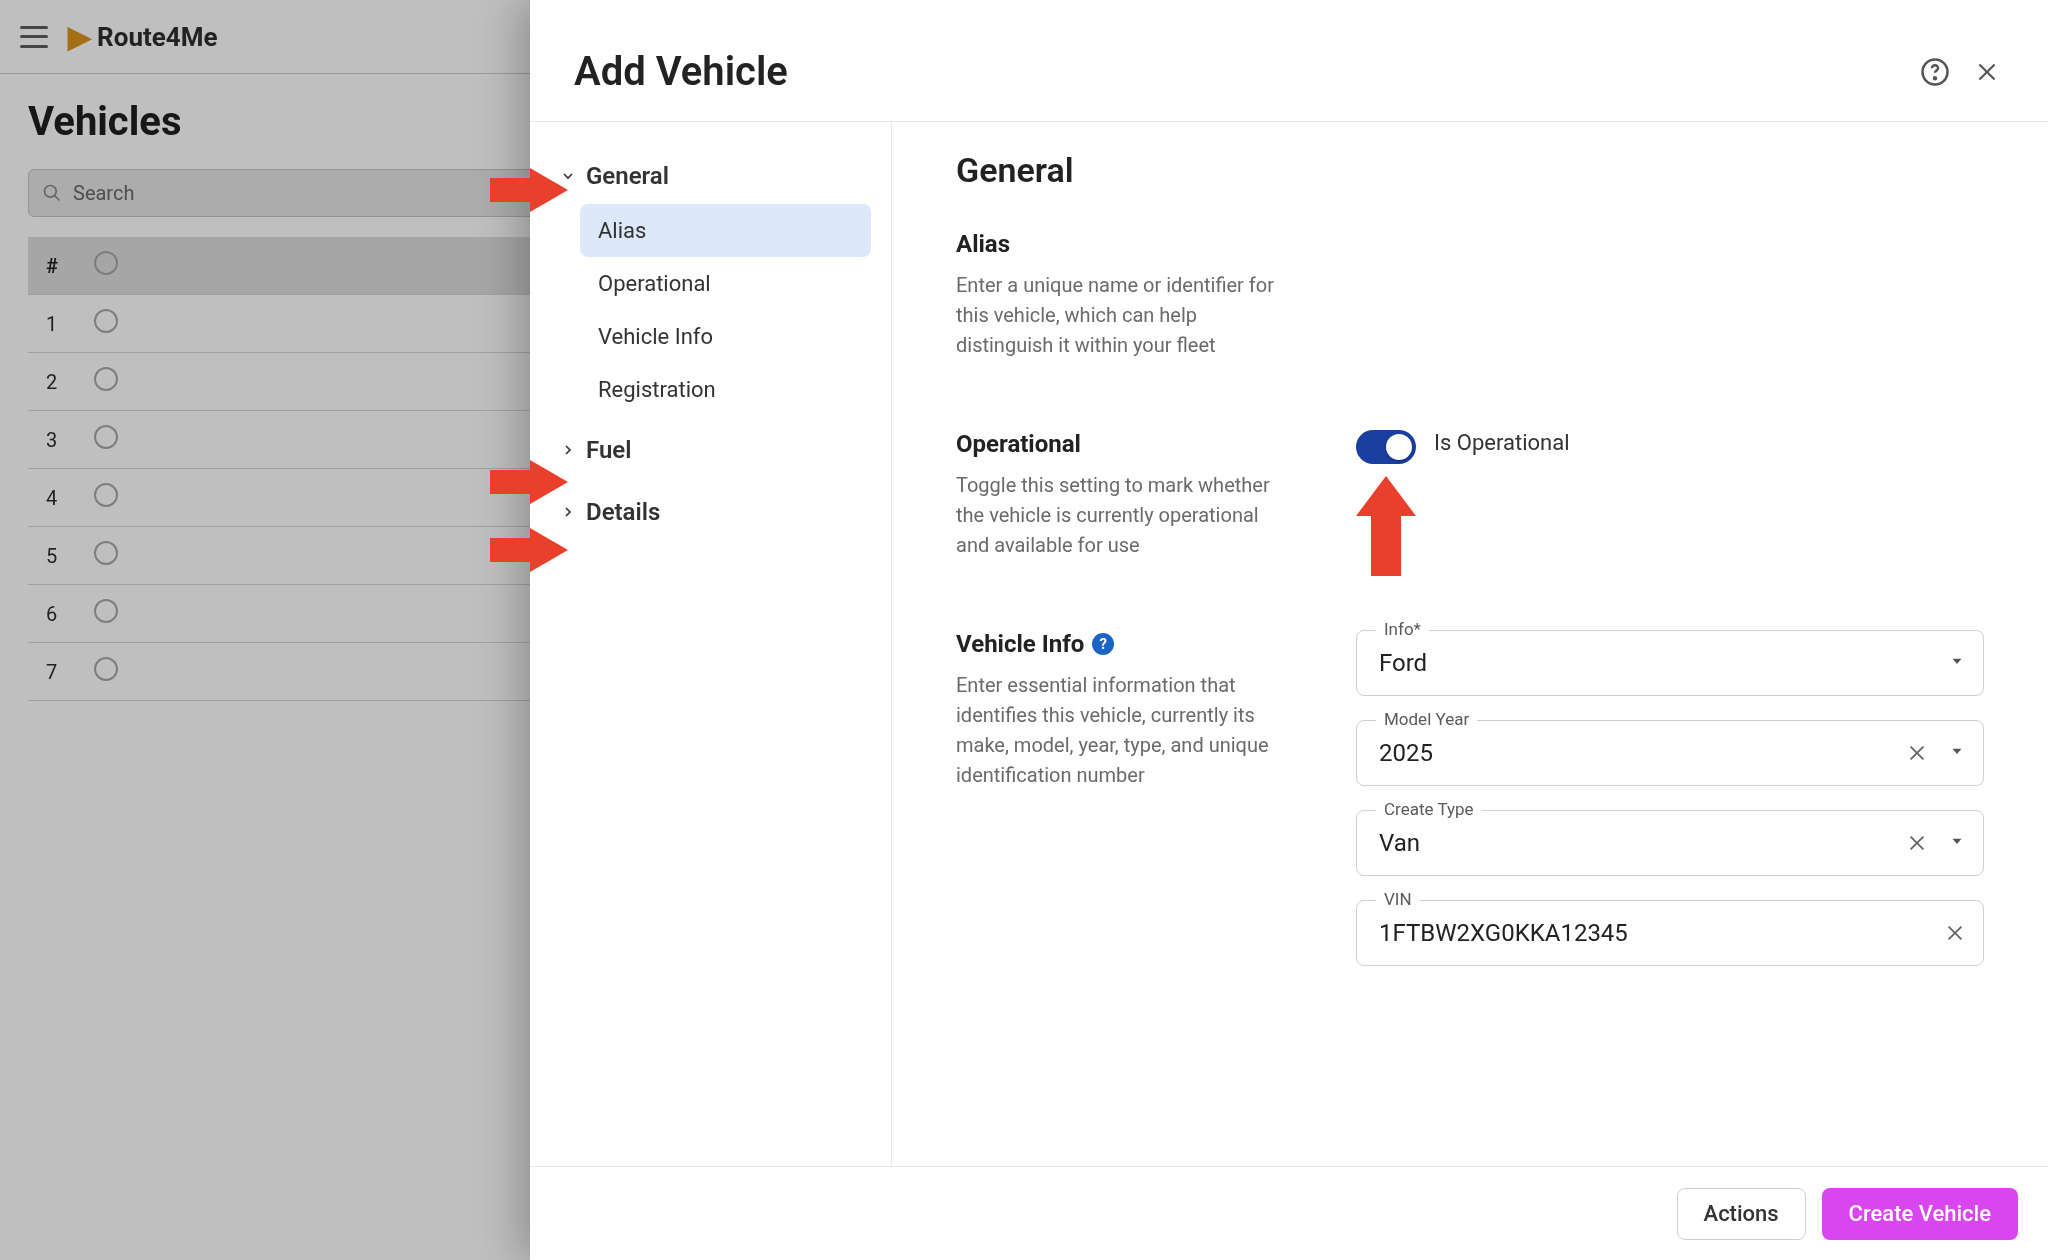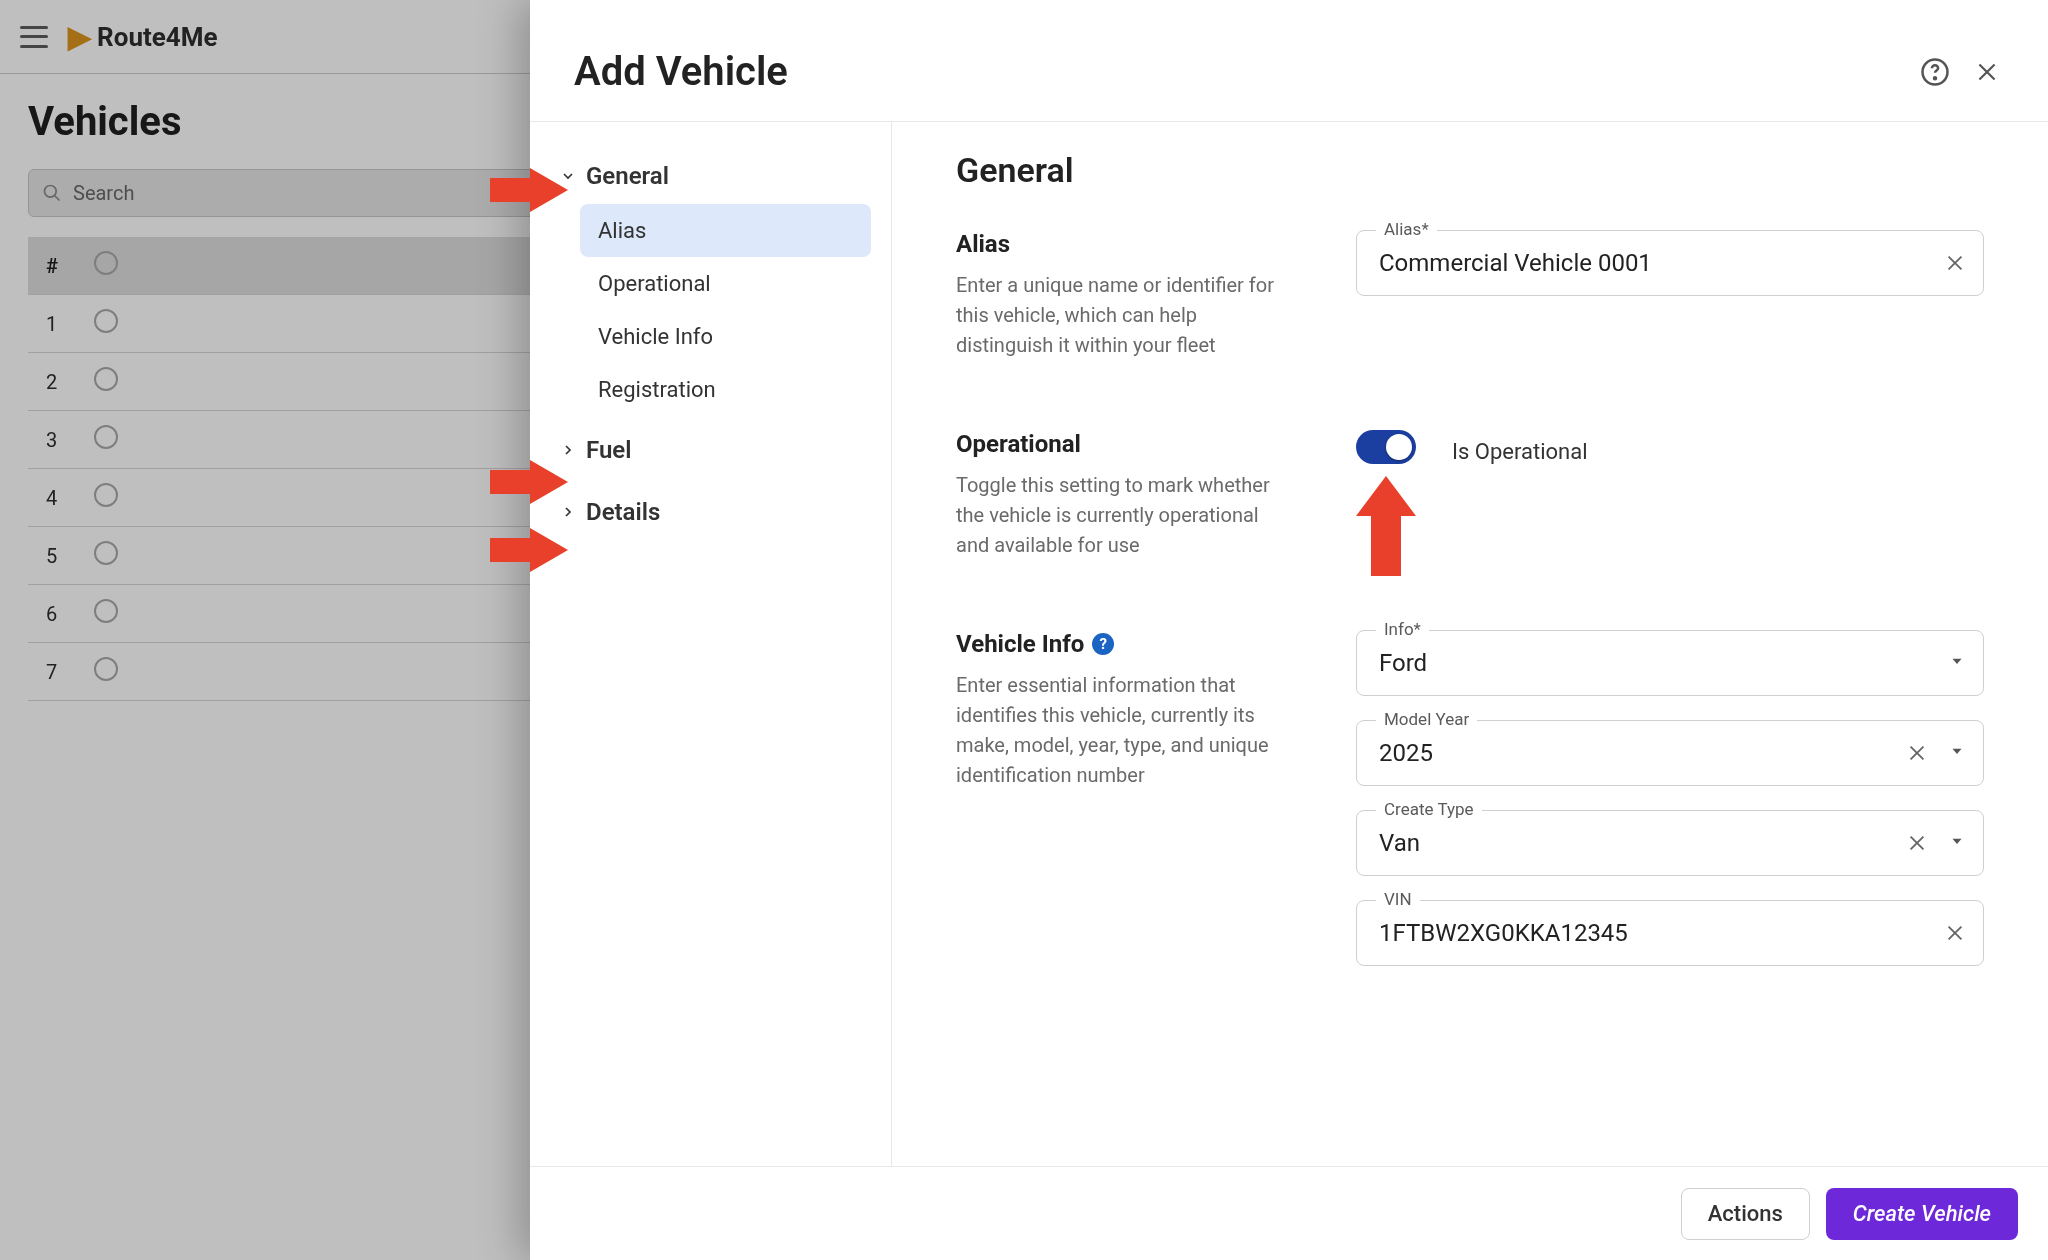--- a/index.html
+++ b/index.html
@@ -54,31 +54,31 @@
   .fld { position:relative; }
   .fld-label { position:absolute; top:-11px; left:20px; background:#fff; padding:0 8px; font-size:17px; color:#5a5a5a; }
   .fld-input { width:100%; height:66px; border:1px solid #cfcfcf; border-radius:8px; padding: 0 56px 0 22px; font-size:24px; color:#222; }
   .fld-select { appearance:none; background:#fff; }
   .fld-clear { position:absolute; right:18px; top:50%; transform:translateY(-50%); color:#666; cursor:pointer; width:22px; height:22px; }
   .fld-caret { position:absolute; right:18px; top:50%; transform:translateY(-50%); color:#555; pointer-events:none; }
   .fld-input.has-caret { padding-right: 54px; }
   .fld-input.has-clear-caret { padding-right: 90px; }
   .fld-clear.shift { right: 56px; }
 
-  .toggle-row { display:flex; align-items:flex-end; gap:36px; }
+  .toggle-row { display:flex; align-items:flex-start; gap:18px; }
   .toggle { width:60px; height:34px; background:#1b3fa0; border-radius:20px; position:relative; cursor:pointer; }
   .toggle::after { content:""; position:absolute; width:26px; height:26px; background:#fff; border-radius:50%; top:4px; right:4px; box-shadow:0 1px 3px rgba(0,0,0,0.3); }
   .toggle-label { font-size:22px; color:#333; }
 
   .info-badge { width:22px; height:22px; border-radius:50%; background:#1b64c4; color:#fff; font-size:15px; font-weight:700; display:inline-flex; align-items:center; justify-content:center; }
 
   .panel-footer { height:94px; border-top:1px solid #e8e8e8; display:flex; align-items:center; justify-content:flex-end; gap:16px; padding: 0 30px; }
   .btn { height:52px; padding:0 26px; border-radius:8px; font-size:22px; font-weight:500; cursor:pointer; border:1px solid transparent; }
   .btn-secondary { background:#fff; border-color:#cfcfcf; color:#333; }
-  .btn-primary { background:#6d28d9; color:#fff;font-style:italic; }
+  .btn-primary { background:#d946ef; color:#fff; }
 
   
   .arrow { position:absolute; width:78px; height:44px; z-index:5; }
   .arrow svg { width:100%; height:100%; }
   .arrow-up { width:60px; height:100px; }
 </style>
 </head>
 <body>
 
 <div class="bg-page">
@@ -231,32 +231,20 @@
     </div>
 
     <div class="content">
       <h2>General</h2>
 
       <div class="field-row">
         <div class="field-left">
           <h3>Alias</h3>
           <p>Enter a unique name or identifier for this vehicle, which can help distinguish it within your fleet</p>
         </div>
-        <div class="field-right">
-          <div class="fld">
-            <span class="fld-label">Alias*</span>
-            <input class="fld-input" value="Commercial Vehicle 0001" style="">
-            <span class="fld-clear">
-              <svg viewBox="0 0 24 24" stroke="currentColor" stroke-width="2">
-                  <line x1="5" y1="5" x2="19" y2="19"></line>
-                  <line x1="19" y1="5" x2="5" y2="19"></line>
-                </svg>
-            </span>
-          </div>
-        </div>
       </div>
 
       <div class="field-row" style="position:relative;">
         <div class="field-left">
           <h3>Operational</h3>
           <p>Toggle this setting to mark whether the vehicle is currently operational and available for use</p>
         </div>
         <div class="field-right">
           <div class="toggle-row">
             <div class="toggle"></div>

